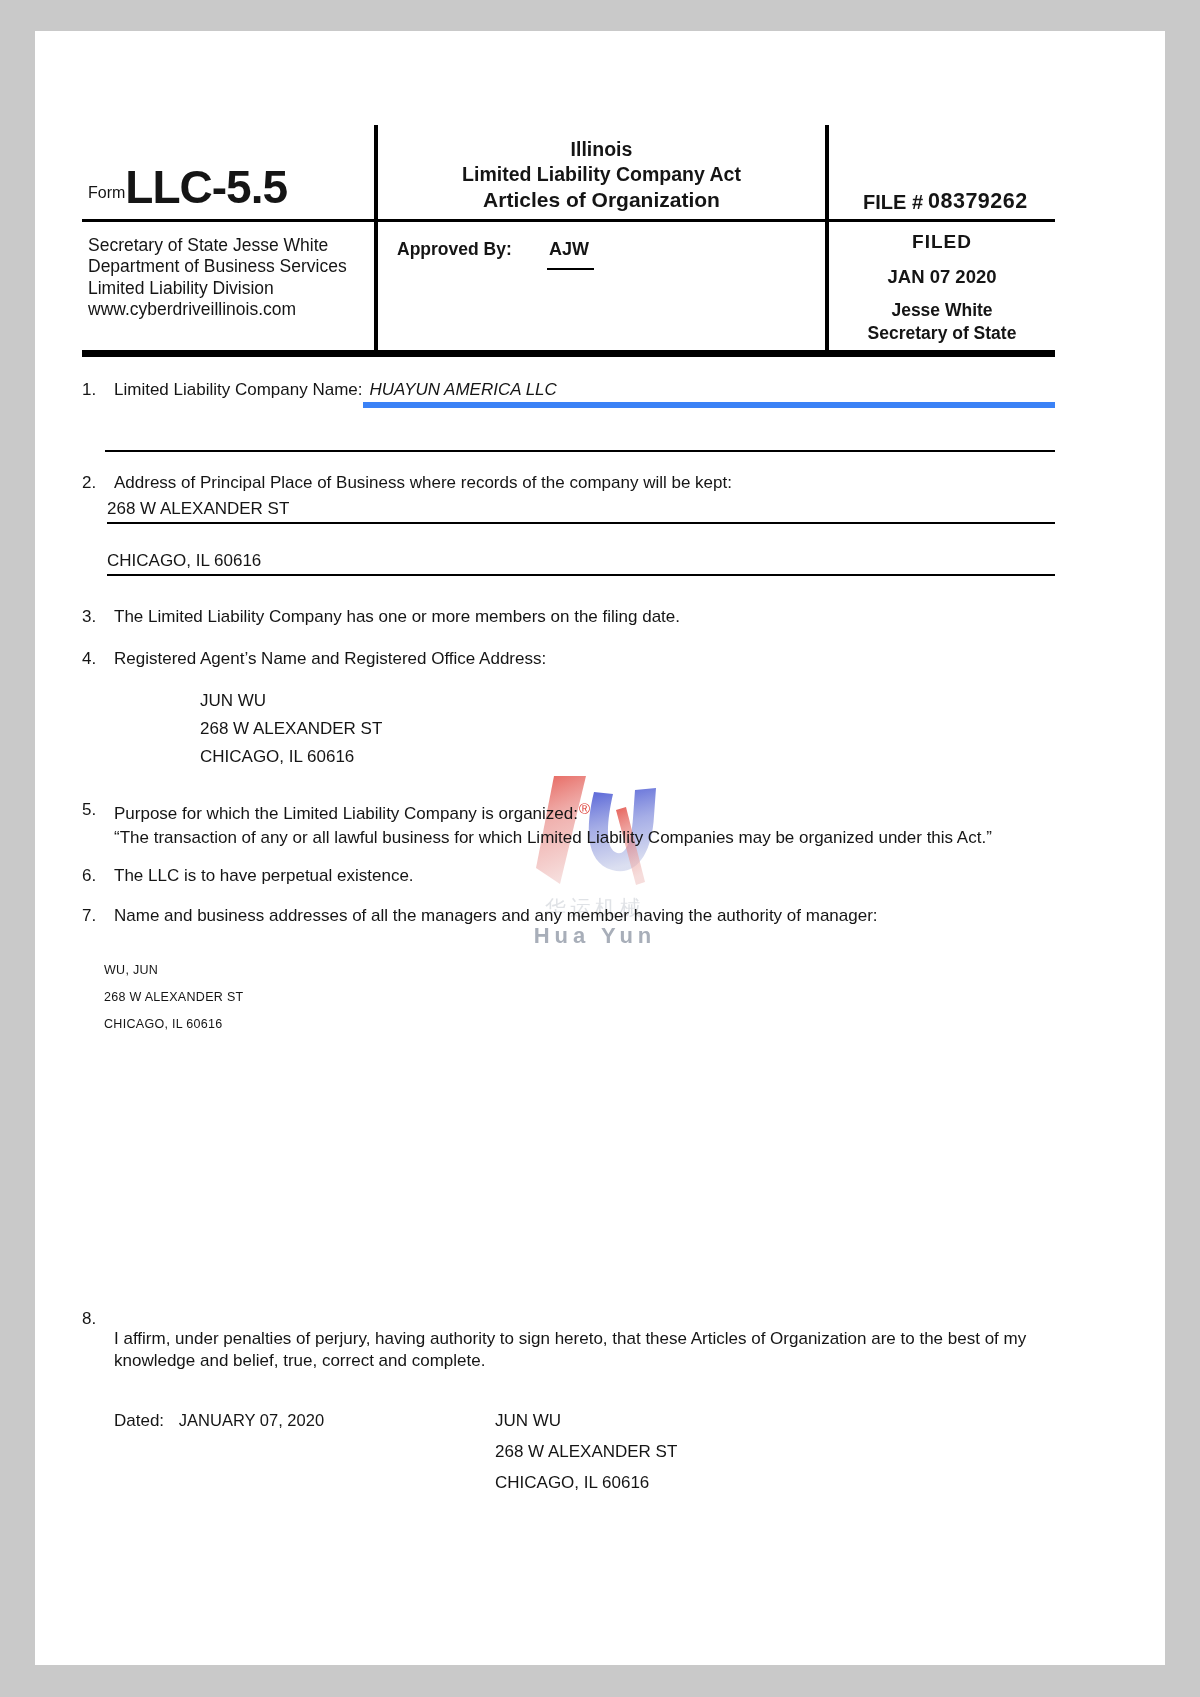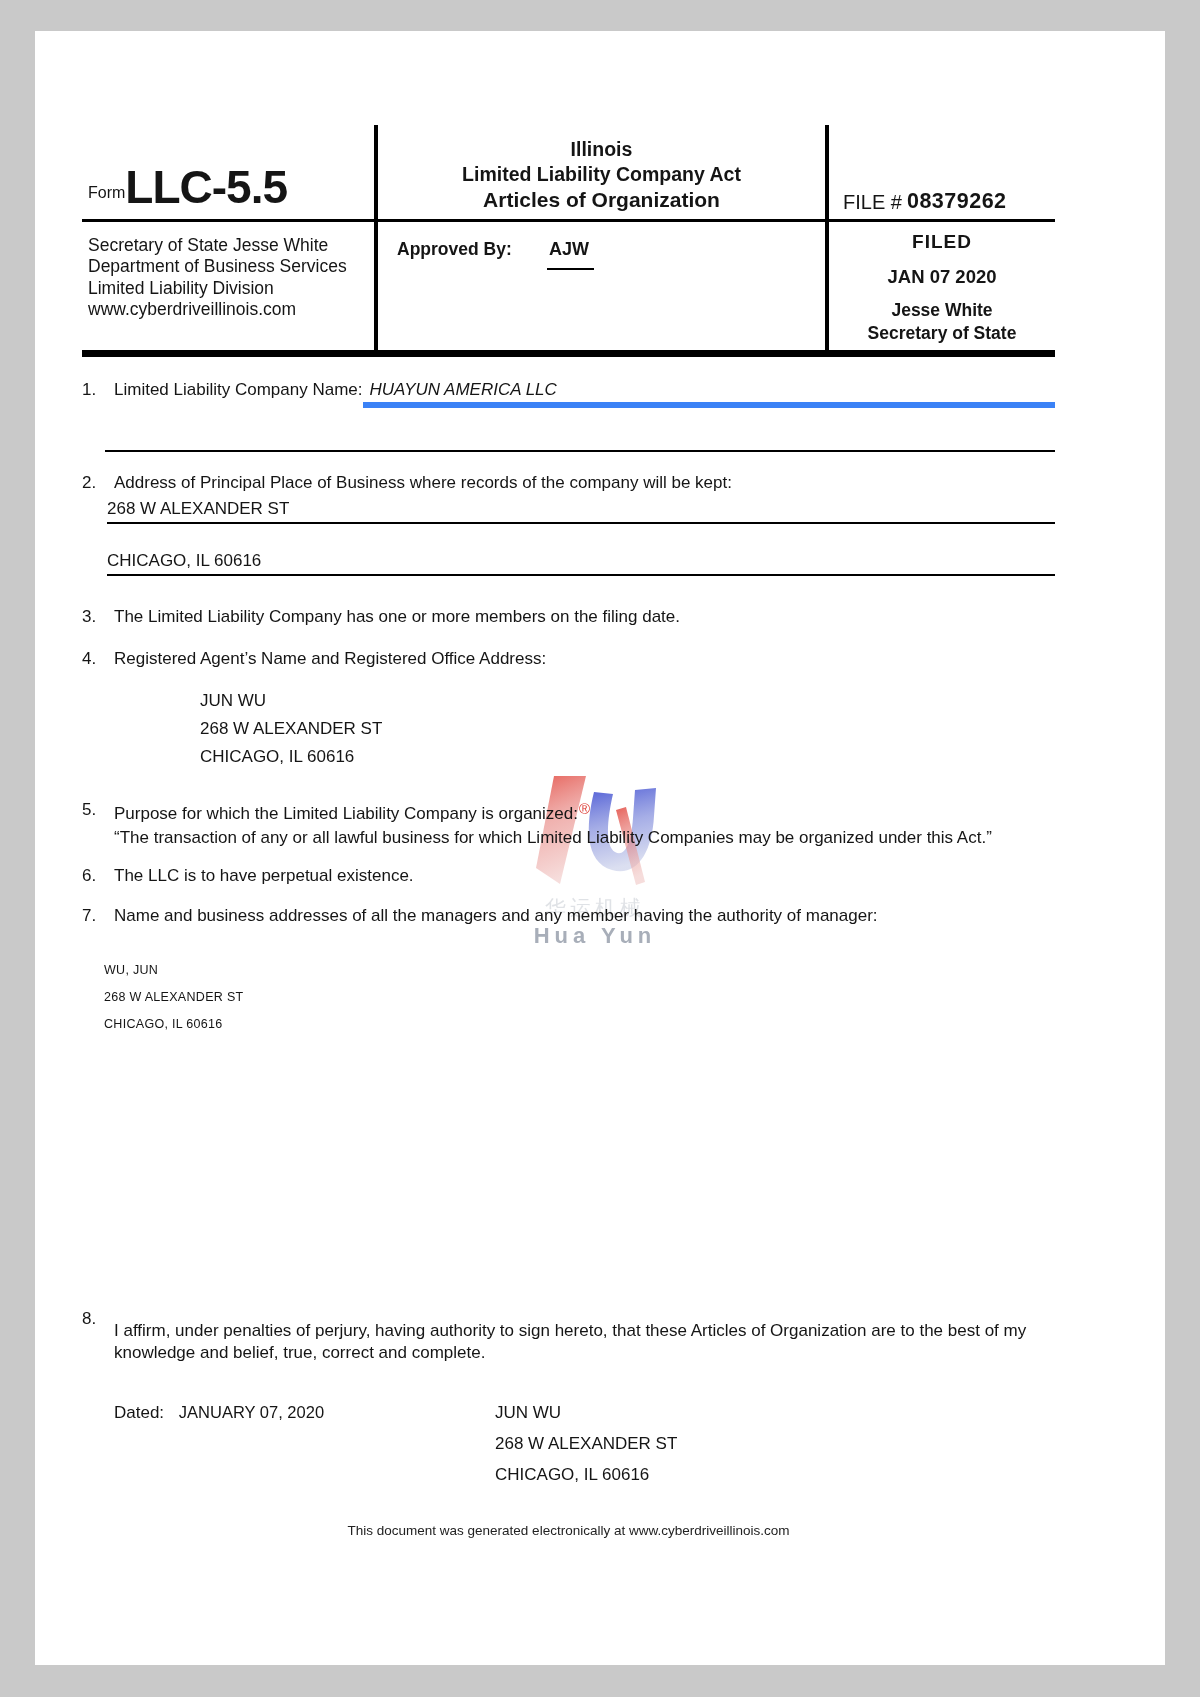--- a/index.html
+++ b/index.html
@@ -43,21 +43,21 @@
     text-align:center; padding-bottom:5px; line-height:1.28;
   }
   .act-l1, .act-l2 { font-size:19.5px; font-weight:bold; }
   .act-l3 { font-size:21px; font-weight:bold; }
   .h-fee { padding:17px 0 0 19px; font-size:17.5px; font-weight:bold; }
   .fee-row { display:flex; }
   .fee-row .lbl { width:150px; }
   .fee-row + .fee-row { margin-top:27px; }
   .ajw { border-bottom:2px solid #000; padding:0 5px 8px 2px; font-size:18px; }
   .h-file { display:flex; align-items:flex-end; padding:0 0 5px 14px; }
-  .file-lbl { font-size:20px; font-weight:normal; }
+  .file-lbl { font-size:20px; font-weight:bold;margin-left:20px; }
   .file-num { font-size:21.5px; font-weight:bold; margin-left:5px; letter-spacing:0.5px; }
   .h-stamp { text-align:center; padding-top:9px; font-weight:bold; }
   .st-filed { font-size:19px; letter-spacing:1px; }
   .st-date  { font-size:18.5px; margin-top:13px; }
   .st-name  { font-size:17.5px; margin-top:12px; }
   .st-title { font-size:17.5px; margin-top:2px; }
 
   
   .item { display:flex; font-size:17px; line-height:1.3; }
   .inum { width:32px; flex-shrink:0; }
@@ -76,21 +76,21 @@
   .m-item4 { margin-top:20px; }
   .agent-block { margin:16px 0 0 86px; line-height:1.65; }
   .m-item5 { margin-top:28px; }
   .quote { margin-top:2px; }
   .reg-mark { color:var(--wm-red,#dd3f38); font-size:15px; vertical-align:5px; margin-left:1px; }
   .m-item6 { margin-top:16px; }
   .m-item7 { margin-top:18px; }
   .manager-block { margin:30px 0 0 -10px; font-size:12.5px; letter-spacing:0.3px; line-height:2.16; }
   .spacer { height:270px; }
   .m-item8 .heading { font-weight:bold; }
-  .affirm { margin-top:12px; }
+  .affirm { margin-top:20px; }
   .dated-row { display:flex; margin-top:38px; }
   .dated-col { width:381px; flex-shrink:0; }
   .dated-col .lbl { font-size:17px; }
   .dated-col .val { font-size:16.5px; margin-left:10px; }
   .org-block .line + .line { margin-top:9px; }
 
   .footer { margin-top:36px; text-align:center; font-size:13.5px; color:#222; }
 
   
   .watermark {
@@ -251,16 +251,15 @@
           </div>
           <div class="org-block">
             <div class="line">JUN WU</div>
             <div class="line">268 W ALEXANDER ST</div>
             <div class="line">CHICAGO, IL 60616</div>
           </div>
         </div>
       </div>
     </div>
 
-    <div class="footer">This document was generated electronically at www.cyberdriveillinois.com</div>
 
   </div>
 </div>
 
 </body></html>

